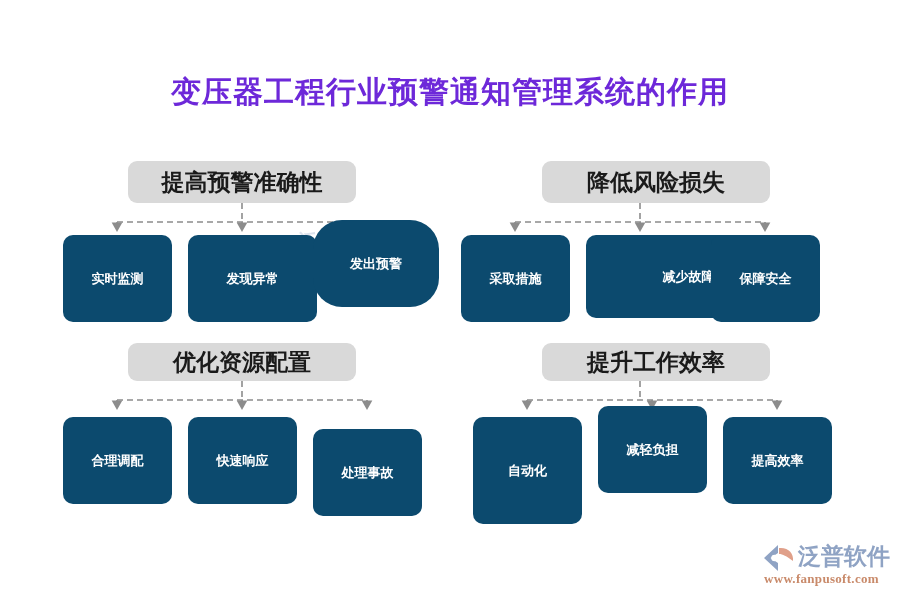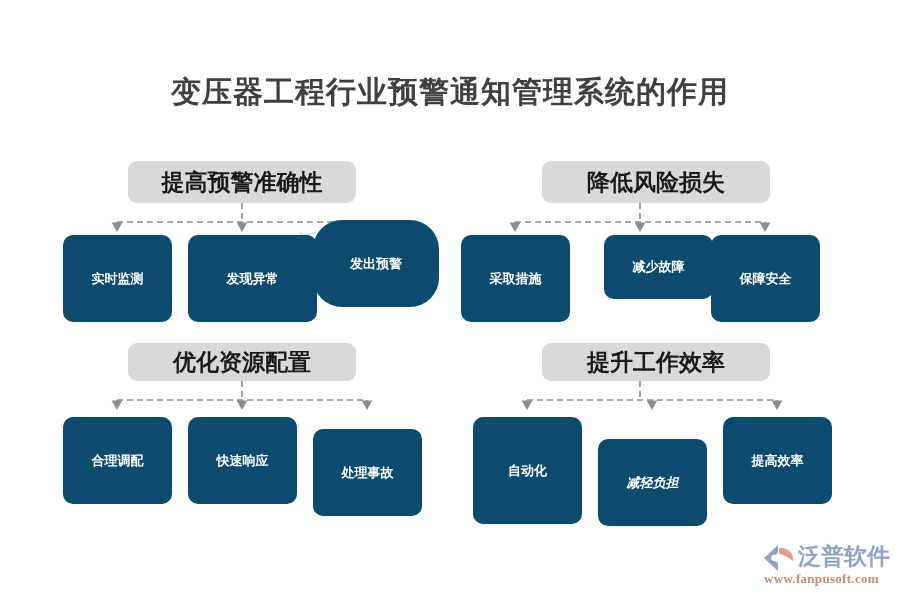--- a/index.html
+++ b/index.html
@@ -23,21 +23,21 @@
 
   
   .page-title {
     position: absolute;
     left: 0;
     top: 72px;
     width: 900px;
     text-align: center;
     font-size: 30px;
     font-weight: bold;
-    color: #404040;
+    color: #6d28d9;
     letter-spacing: 1px;
     white-space: nowrap;
   }
 
   
   .center-watermark {
     position: absolute;
     left: 262px;
     top: 228px;
     width: 170px;
@@ -213,33 +213,33 @@
 
   <div class="group-header" style="left:128px; top:161px; width:228px; height:42px;">提高预警准确性</div>
 
   <div class="leaf" style="left:63px; top:235px; width:109px; height:87px;">实时监测</div>
   <div class="leaf" style="left:188px; top:235px; width:129px; height:87px;">发现异常</div>
   <div class="leaf" style="left:313px; top:220px; width:126px; height:87px;border-radius:29px;">发出预警</div>
 
   <div class="group-header" style="left:542px; top:161px; width:228px; height:42px;">降低风险损失</div>
 
   <div class="leaf" style="left:461px; top:235px; width:109px; height:87px;">采取措施</div>
-  <div class="leaf" style="left:604px; top:235px; width:109px; height:64px;">减少故障</div>
+  <div class="leaf" style="left:586px; top:235px; width:109px; height:83px;padding-left:48px;">减少故障</div>
   <div class="leaf" style="left:711px; top:235px; width:109px; height:87px;">保障安全</div>
 
   <div class="group-header" style="left:128px; top:343px; width:228px; height:38px;">优化资源配置</div>
 
   <div class="leaf" style="left:63px; top:417px; width:109px; height:87px;">合理调配</div>
   <div class="leaf" style="left:188px; top:417px; width:109px; height:87px;">快速响应</div>
   <div class="leaf" style="left:313px; top:417px; width:109px; height:87px;margin-top:12px;">处理事故</div>
 
   <div class="group-header" style="left:542px; top:343px; width:228px; height:38px;">提升工作效率</div>
 
   <div class="leaf" style="left:473px; top:417px; width:109px; height:107px;">自动化</div>
-  <div class="leaf" style="left:598px; top:439px; width:109px; height:87px;font-style:italic;">减轻负担</div>
+  <div class="leaf" style="left:598px; top:406px; width:109px; height:87px;">减轻负担</div>
   <div class="leaf" style="left:723px; top:417px; width:109px; height:87px;">提高效率</div>
 
   <div class="brand-logo">
     <svg class="bl-mark" viewBox="0 0 34 30">
       <path d="M2 15 L16 2 L16 10 L8.5 15 L16 20 L16 28 Z" fill="#8fa3c4"></path>
       <path d="M17 5 C26 4, 32 10, 31 18 C24 13, 21 11, 17 11 Z" fill="#e0a08a"></path>
       <circle cx="12.5" cy="15" r="3.2" fill="#ffffff"></circle>
     </svg>
     <div class="bl-cn">泛普软件</div>
     <div class="bl-url">www.fanpusoft.com</div>

